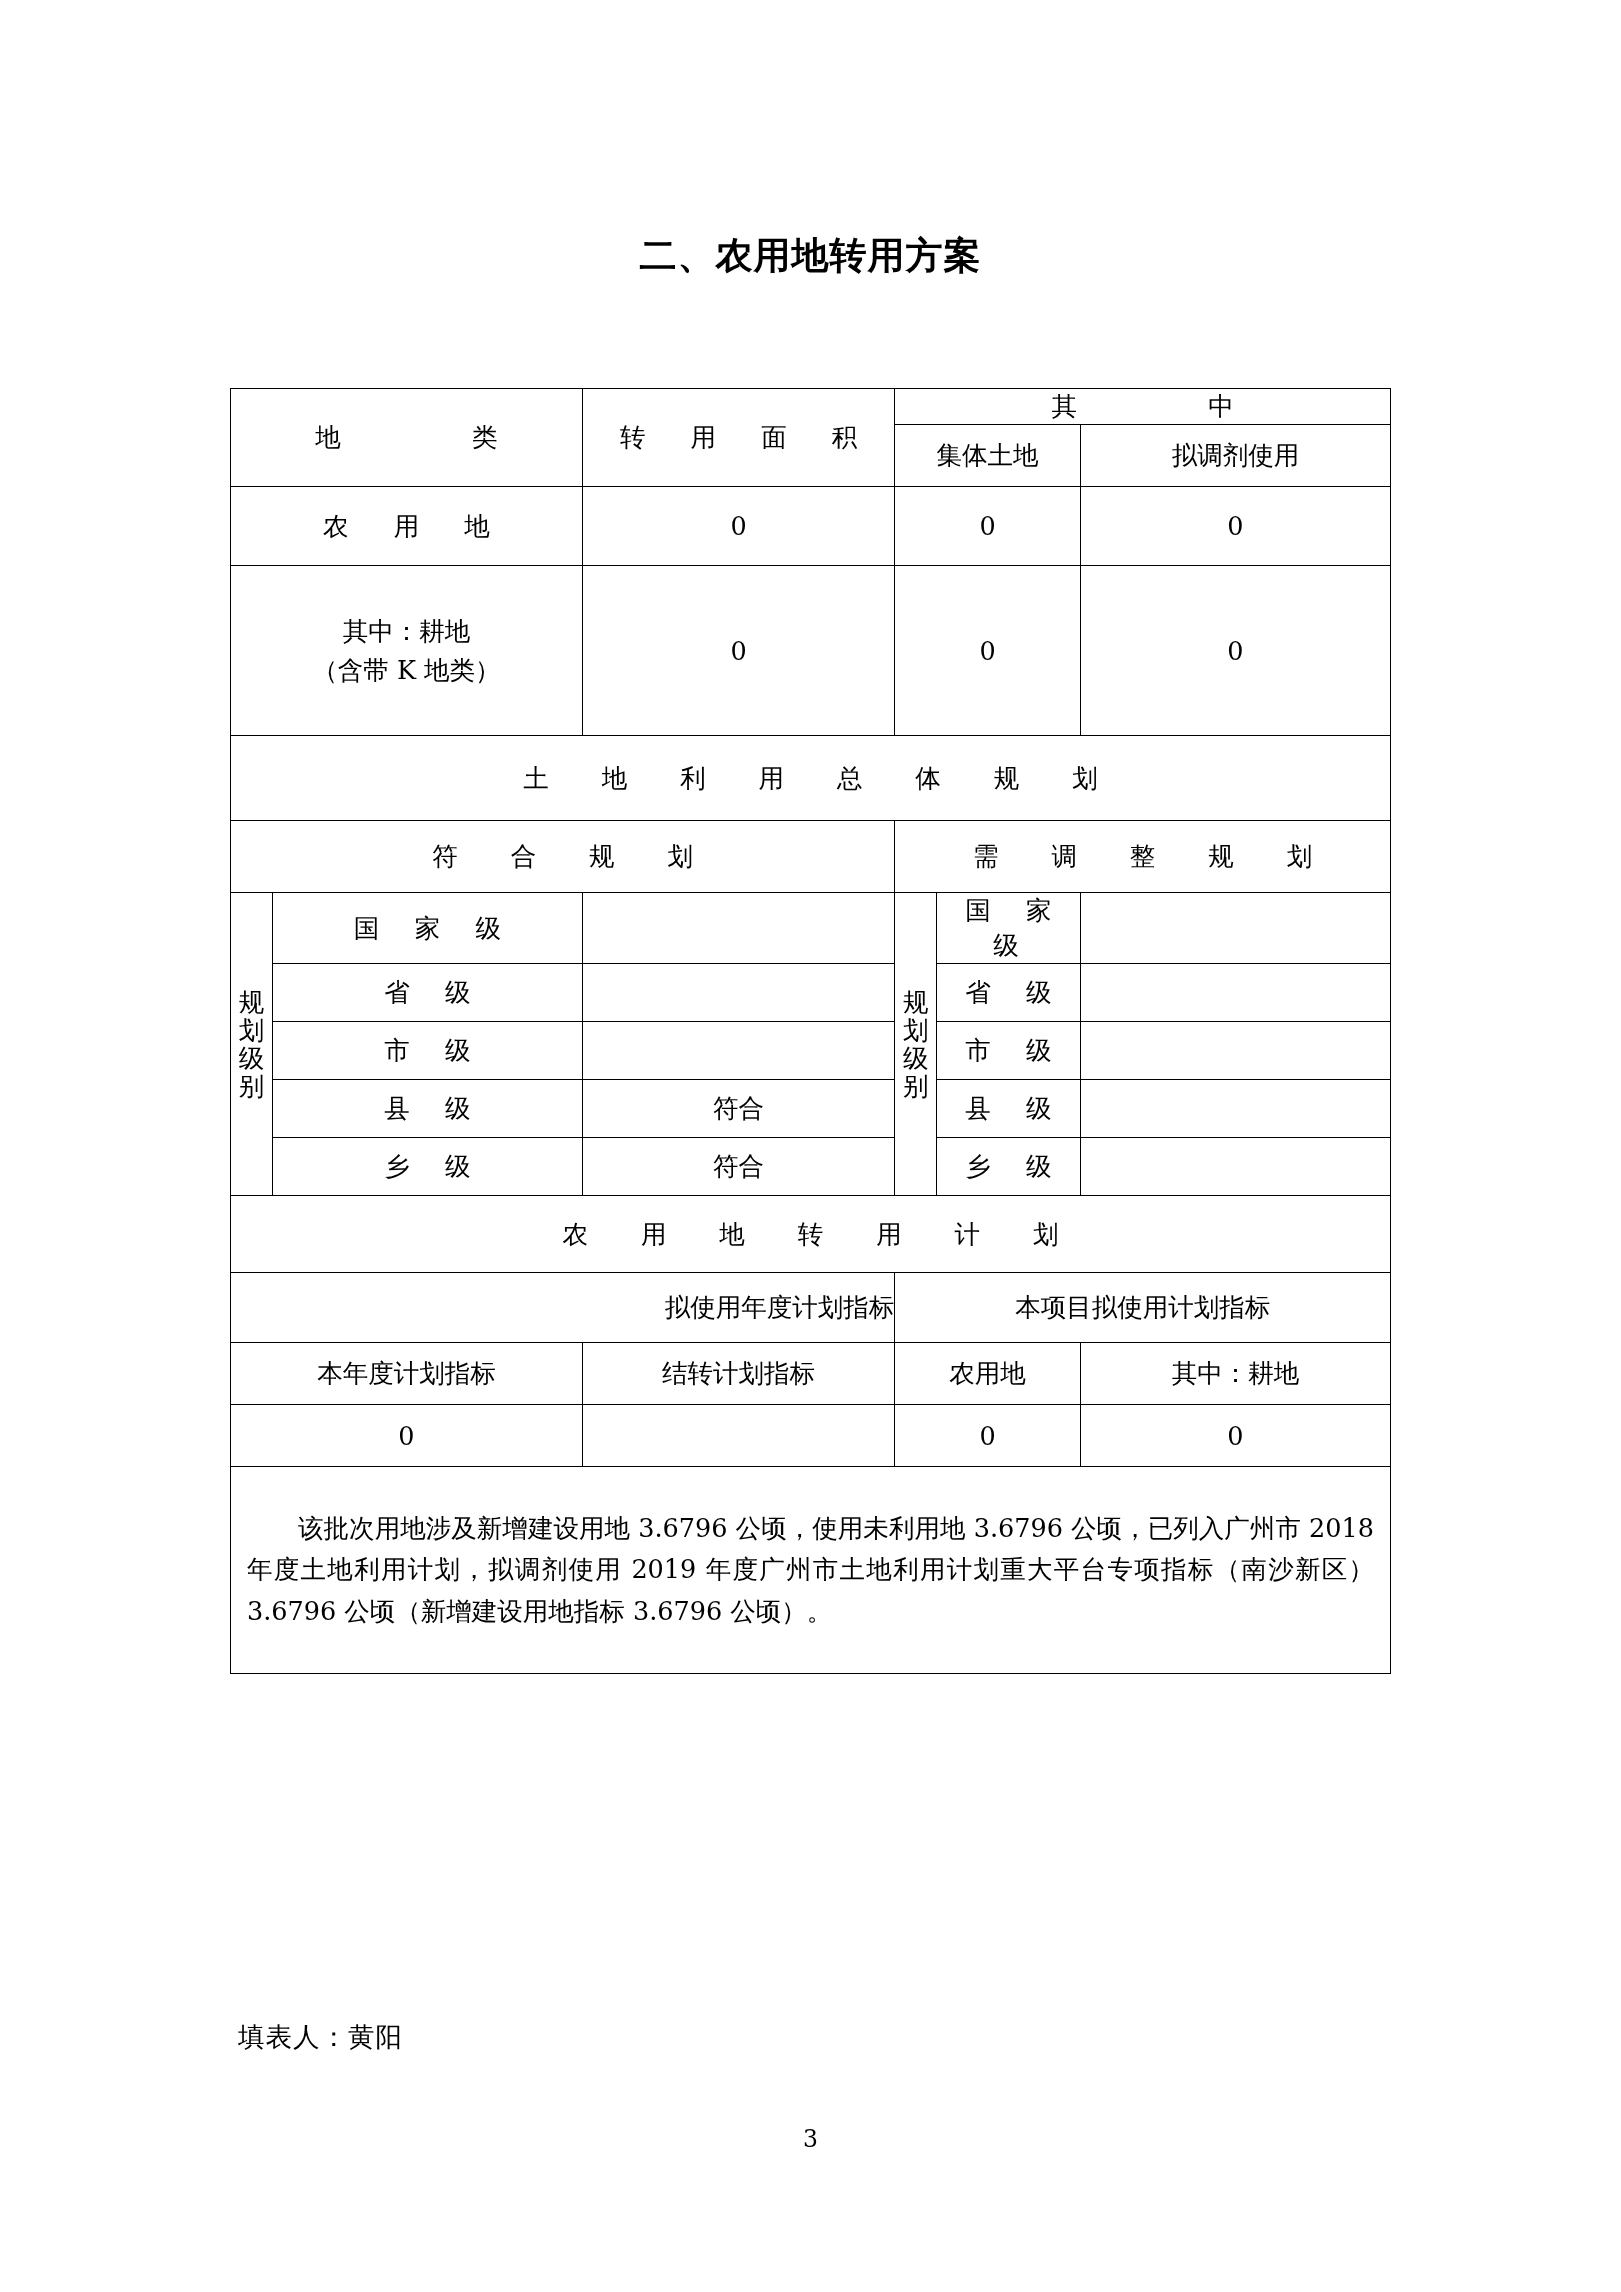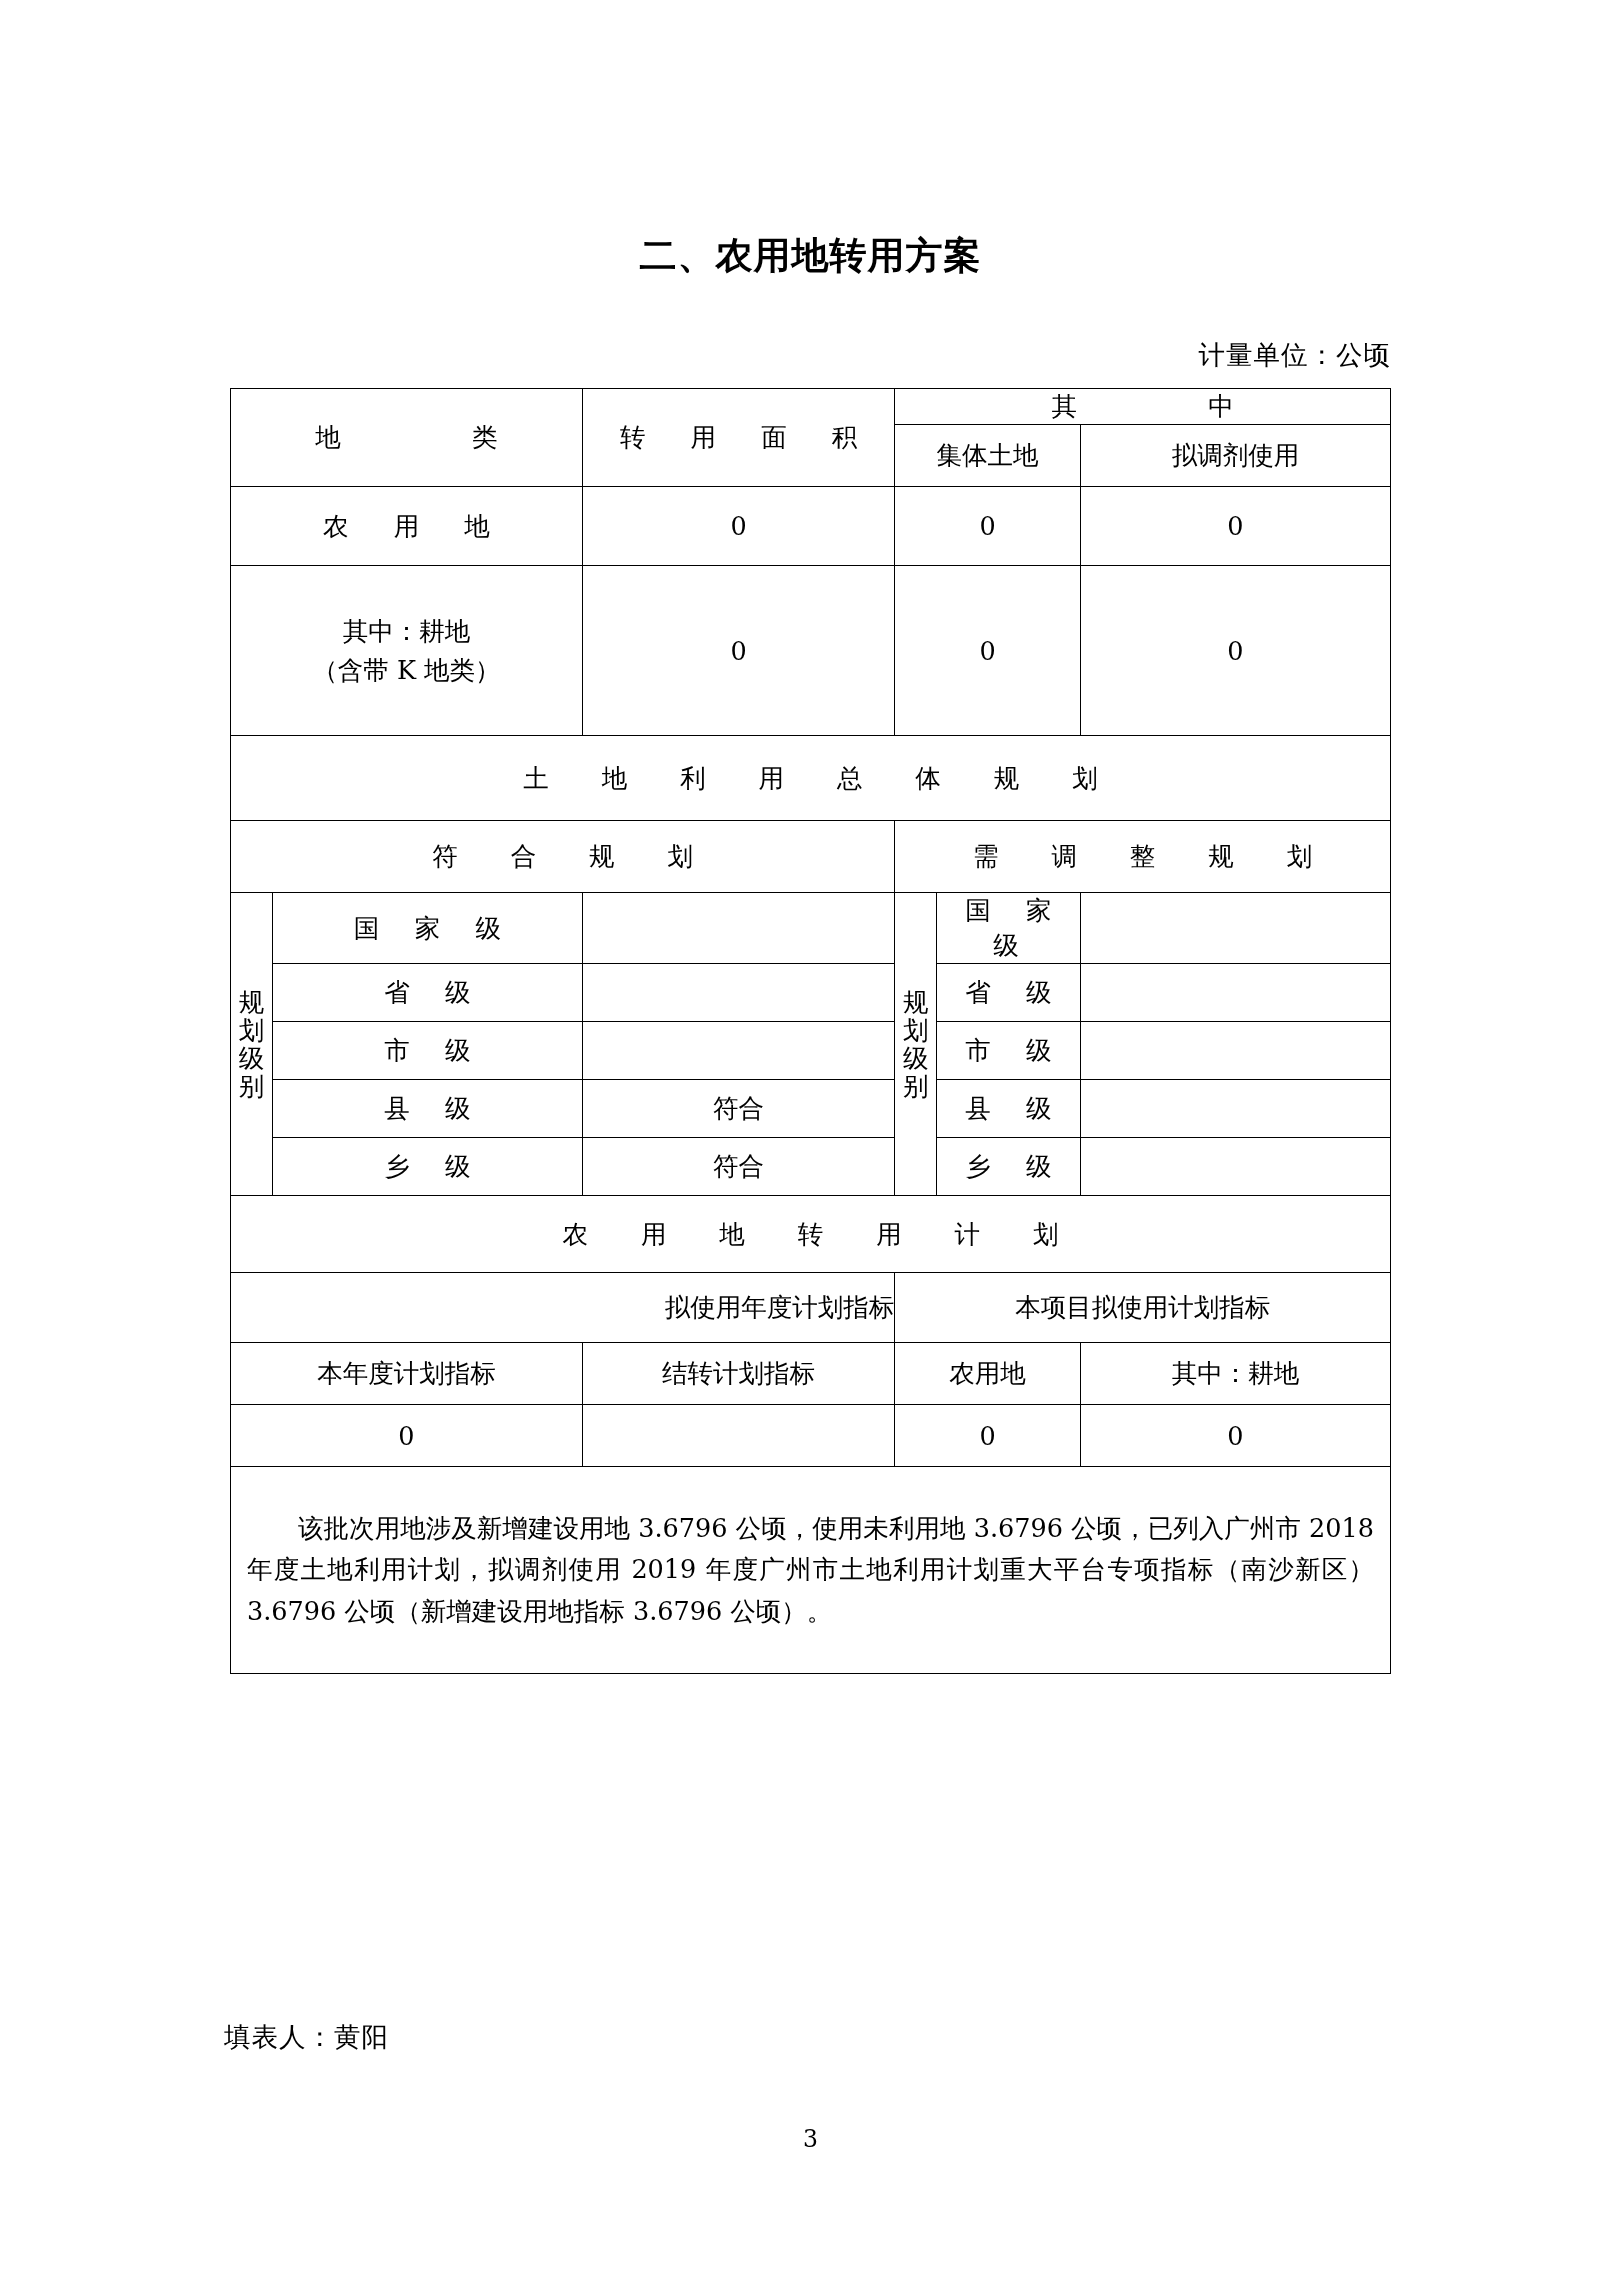--- a/index.html
+++ b/index.html
@@ -96,42 +96,41 @@
   }
   .para-cell p {
     margin: 16px;
     text-indent: 2em;
     text-align: justify;
   }
 
   
   .filler-line {
     position: absolute;
-    left: 224px;
+    left: 238px;
     top: 2019px;
     font-size: 26.5px;
     letter-spacing: 1px;
   }
   .page-number {
     position: absolute;
     left: 0;
     top: 2125px;
     width: 1621px;
     text-align: center;
     font-size: 23.5px;
   }
 </style>
 </head>
 <body>
 
 <div class="page">
 
   <div class="doc-title">二、农用地转用方案</div>
 
-  <div class="unit-line">计量单位：公顷</div>
 
   <table class="main-table">
     <colgroup>
       <col style="width:37px">
       <col style="width:127px">
       <col style="width:147px">
       <col style="width:2px">
       <col style="width:274px">
       <col style="width:37px">
       <col style="width:127px">

